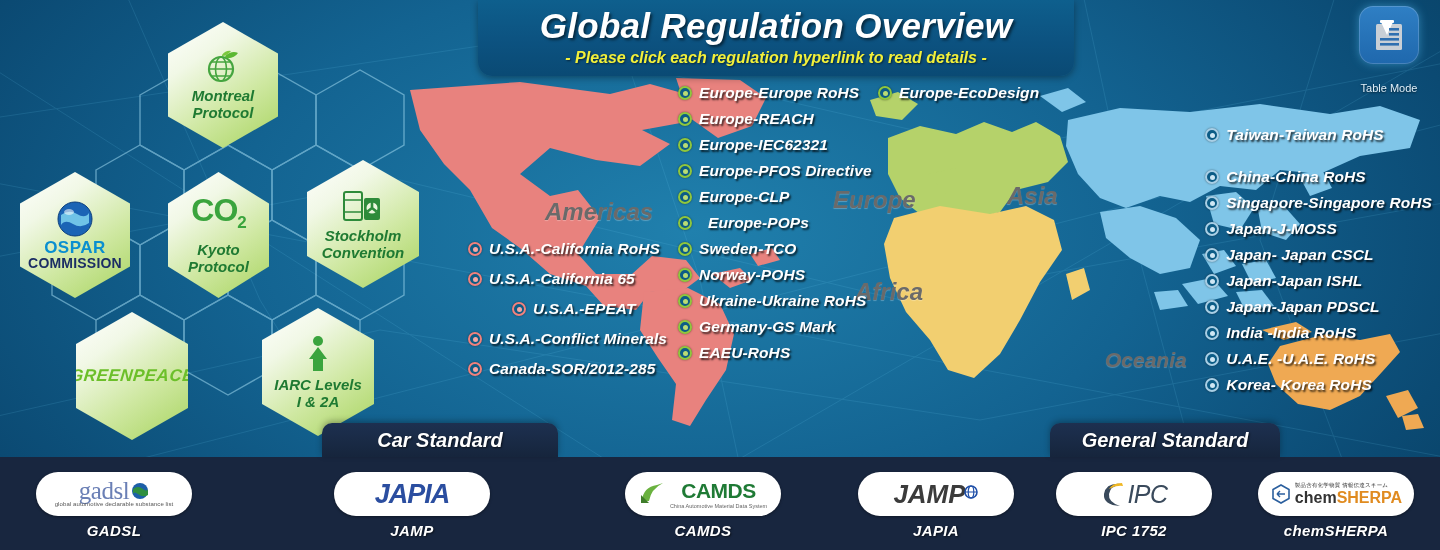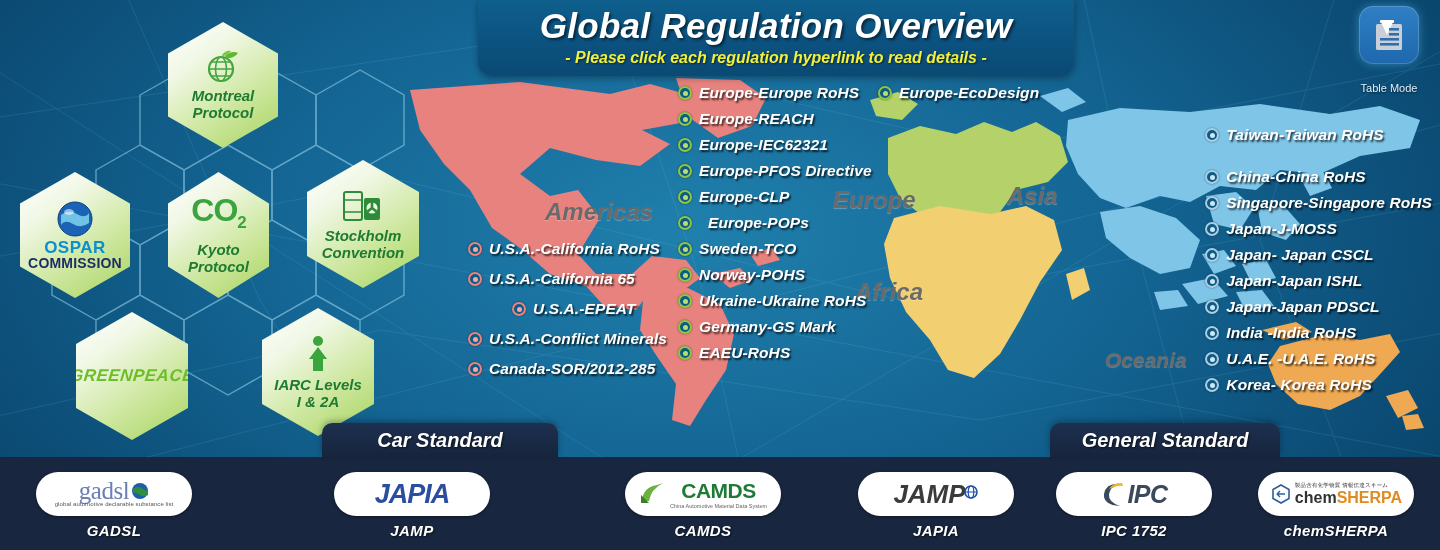--- a/index.html
+++ b/index.html
@@ -169,21 +169,21 @@
     color:#ffffff; letter-spacing:.4px;
     text-shadow: 1px 1px 2px rgba(0,0,0,.6);
   }
   
   .l-gadsl { font-family:"Liberation Serif", serif; font-size:25px; color:#6a7fb5; line-height:20px; letter-spacing:-.5px; }
   .l-gadsl-sub { font-size:6px; color:#555; letter-spacing:.1px; }
   .l-japia { font-size:27px; font-weight:bold; font-style:italic; color:#2b4ea0; letter-spacing:-1px; }
   .l-camds { font-size:21px; font-weight:bold; color:#1f7a35; letter-spacing:-.5px; }
   .l-camds-sub { font-size:5.5px; color:#666; }
   .l-jamp-j { font-size:26px; font-weight:bold; font-style:italic; color:#3b3b3b; }
-  .l-ipc { font-size:25px; font-weight:bold; font-style:italic; color:#3a4a5c; letter-spacing:-.5px; }
+  .l-ipc { font-size:25px; font-weight:normal; font-style:italic; color:#3a4a5c; letter-spacing:-.5px; }
   .l-chem { font-size:16px; font-weight:bold; color:#333; }
   .l-chem b { color:#e08b20; }
   .l-chem-jp { font-size:5.5px; color:#333; letter-spacing:.2px; }
 </style>
 </head>
 <body>
 
 <div id="stage">
 
   <svg id="netlines" viewBox="0 0 1440 550" preserveAspectRatio="none">

